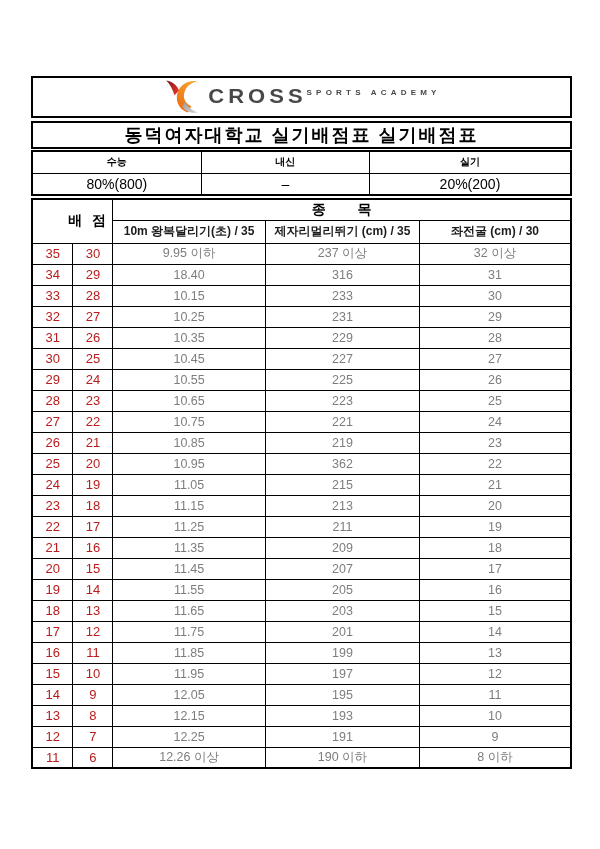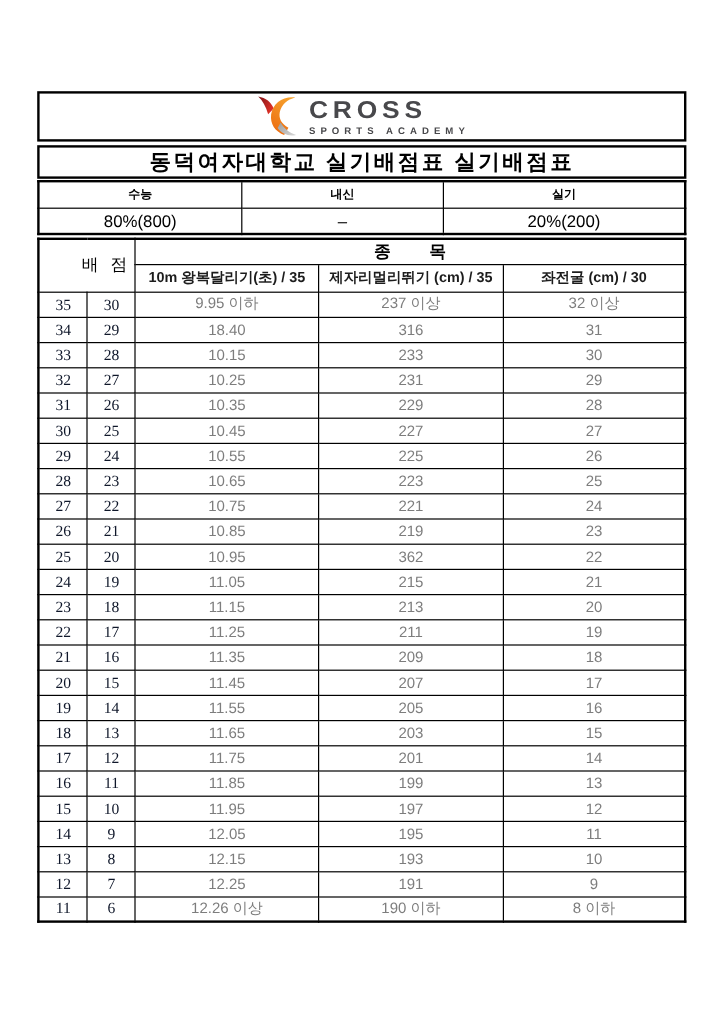--- a/index.html
+++ b/index.html
@@ -16,21 +16,21 @@
   
   .logo-section {
     border:2px solid #000;
     height:42px;
     margin-bottom:3px;
     display:flex; align-items:center; justify-content:center;
     background:#fff;
   }
   .logo-wrap { display:flex; align-items:center; gap:6px; }
   .logo-mark { width:40px; height:36px; display:block; }
-  .logo-text { display:flex; flex-direction:column; line-height:1; }
+  .logo-text { display:flex; flex-direction:row; line-height:1; }
   .brand {
     font-size:22px; font-weight:bold; color:#48484b;
     letter-spacing:4px; transform:scaleY(0.92);
   }
   .tagline {
     font-size:8px; font-weight:bold; color:#48484b;
     letter-spacing:4.2px; margin-top:3px;
   }
 
   
@@ -49,25 +49,25 @@
     border:1px solid #000; text-align:center; vertical-align:middle;
   }
   .summary-table th { height:22px; font-size:10px; font-weight:bold; }
   .summary-table td { height:22px; font-size:14px; font-weight:normal; }
 
   
   .score-table { border:2px solid #000; }
   .score-table th, .score-table td {
     border:1px solid #000; text-align:center; vertical-align:middle;
   }
-  .score-table th.score-head { font-size:14px; font-weight:normal; word-spacing:6px;padding-left:29px; }
+  .score-table th.score-head { font-size:14px; font-weight:bold; word-spacing:6px;padding-left:29px; }
   .score-table th.events-head { height:21px; font-size:14px; font-weight:bold; word-spacing:28px; }
   .score-table th.event-col { height:23px; font-size:12px; font-weight:bold; color:#1c1c1c; }
   .score-table td { height:21px; font-size:12.5px; }
-  .score-table td.pt { color:#0f172a; font-size:13px;font-family:Liberation Serif, serif; }
+  .score-table td.pt { color:#b91c1c; font-size:13px; }
   .score-table td.val { color:#7d7d7d; }
 </style>
 </head>
 <body>
 
 <div class="page">
   <div class="content">
 
     <div class="logo-section">
       <div class="logo-wrap">

